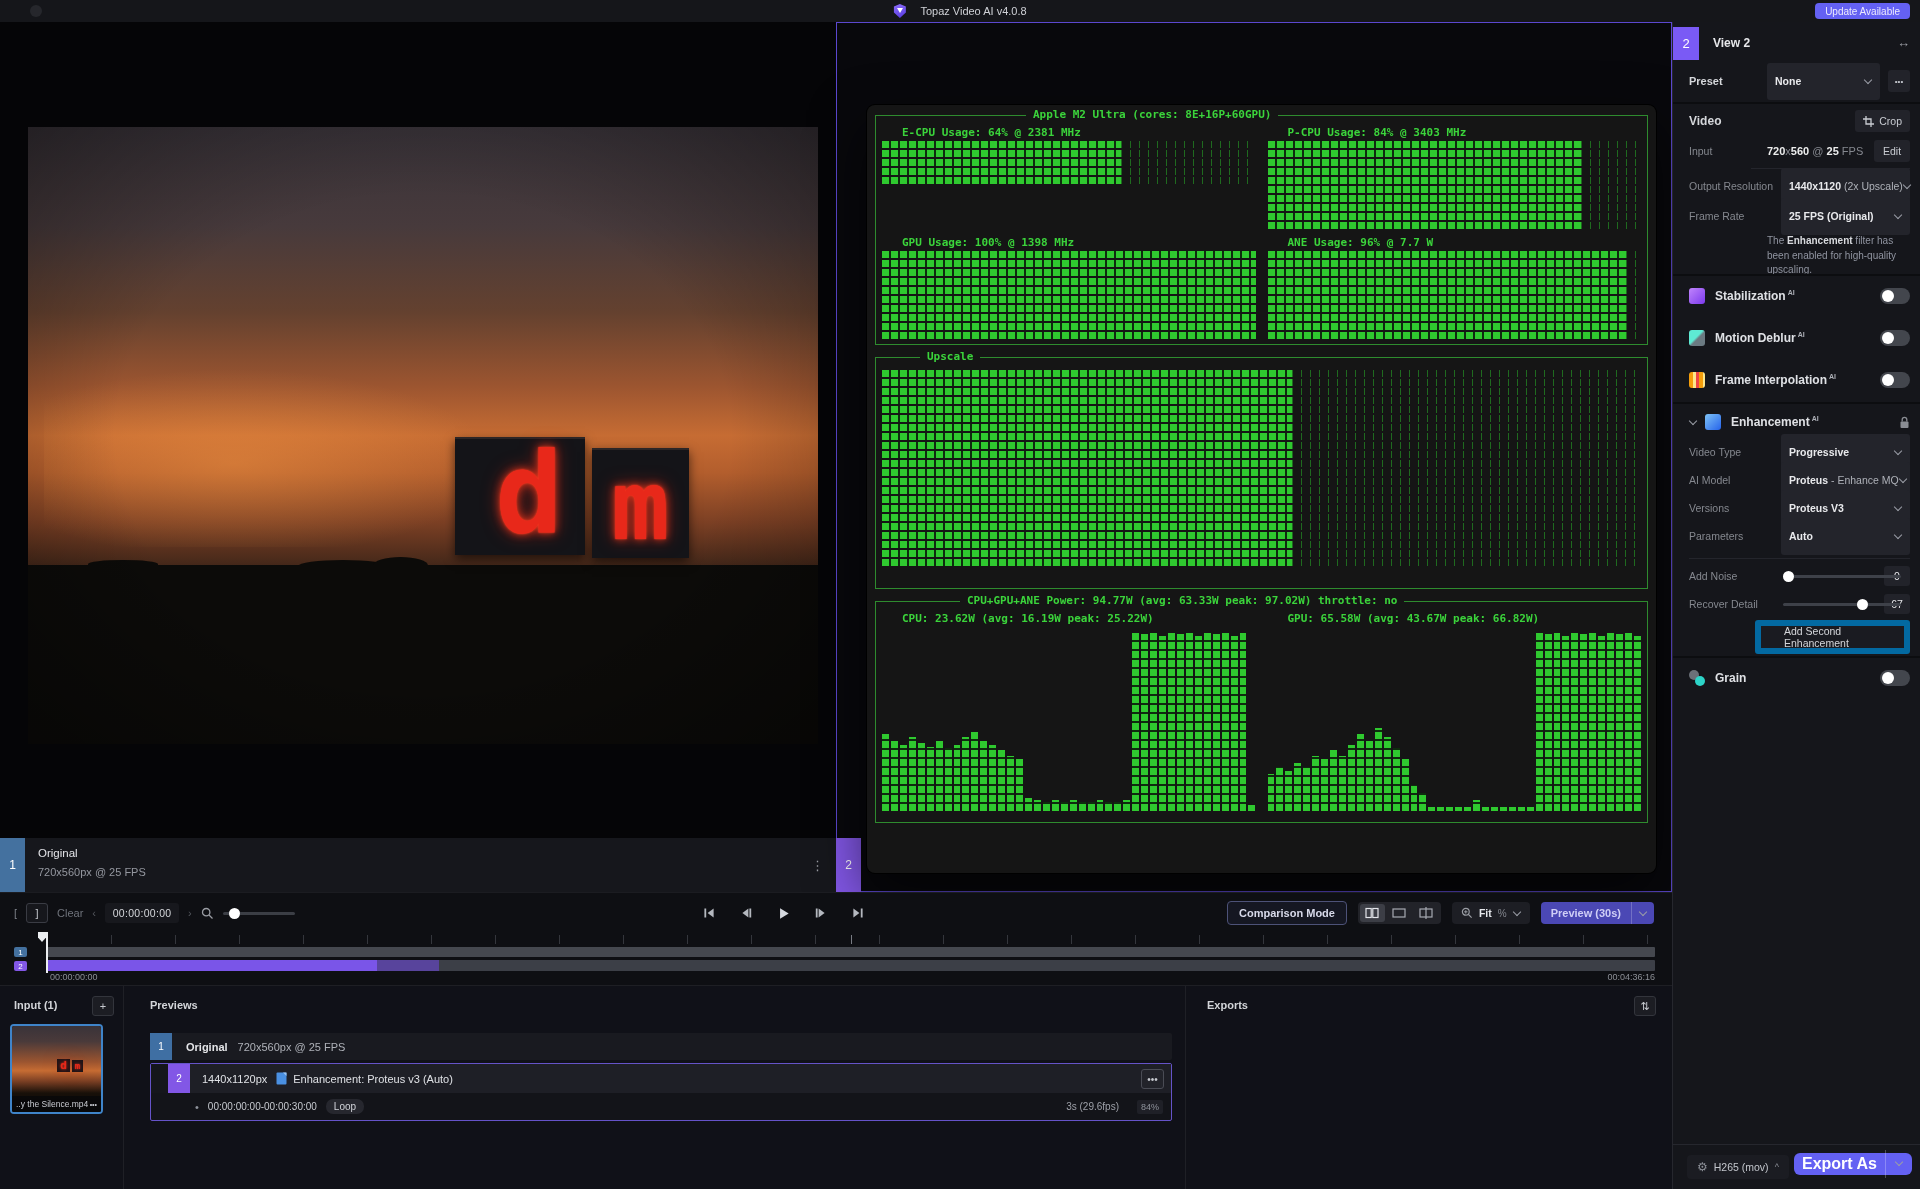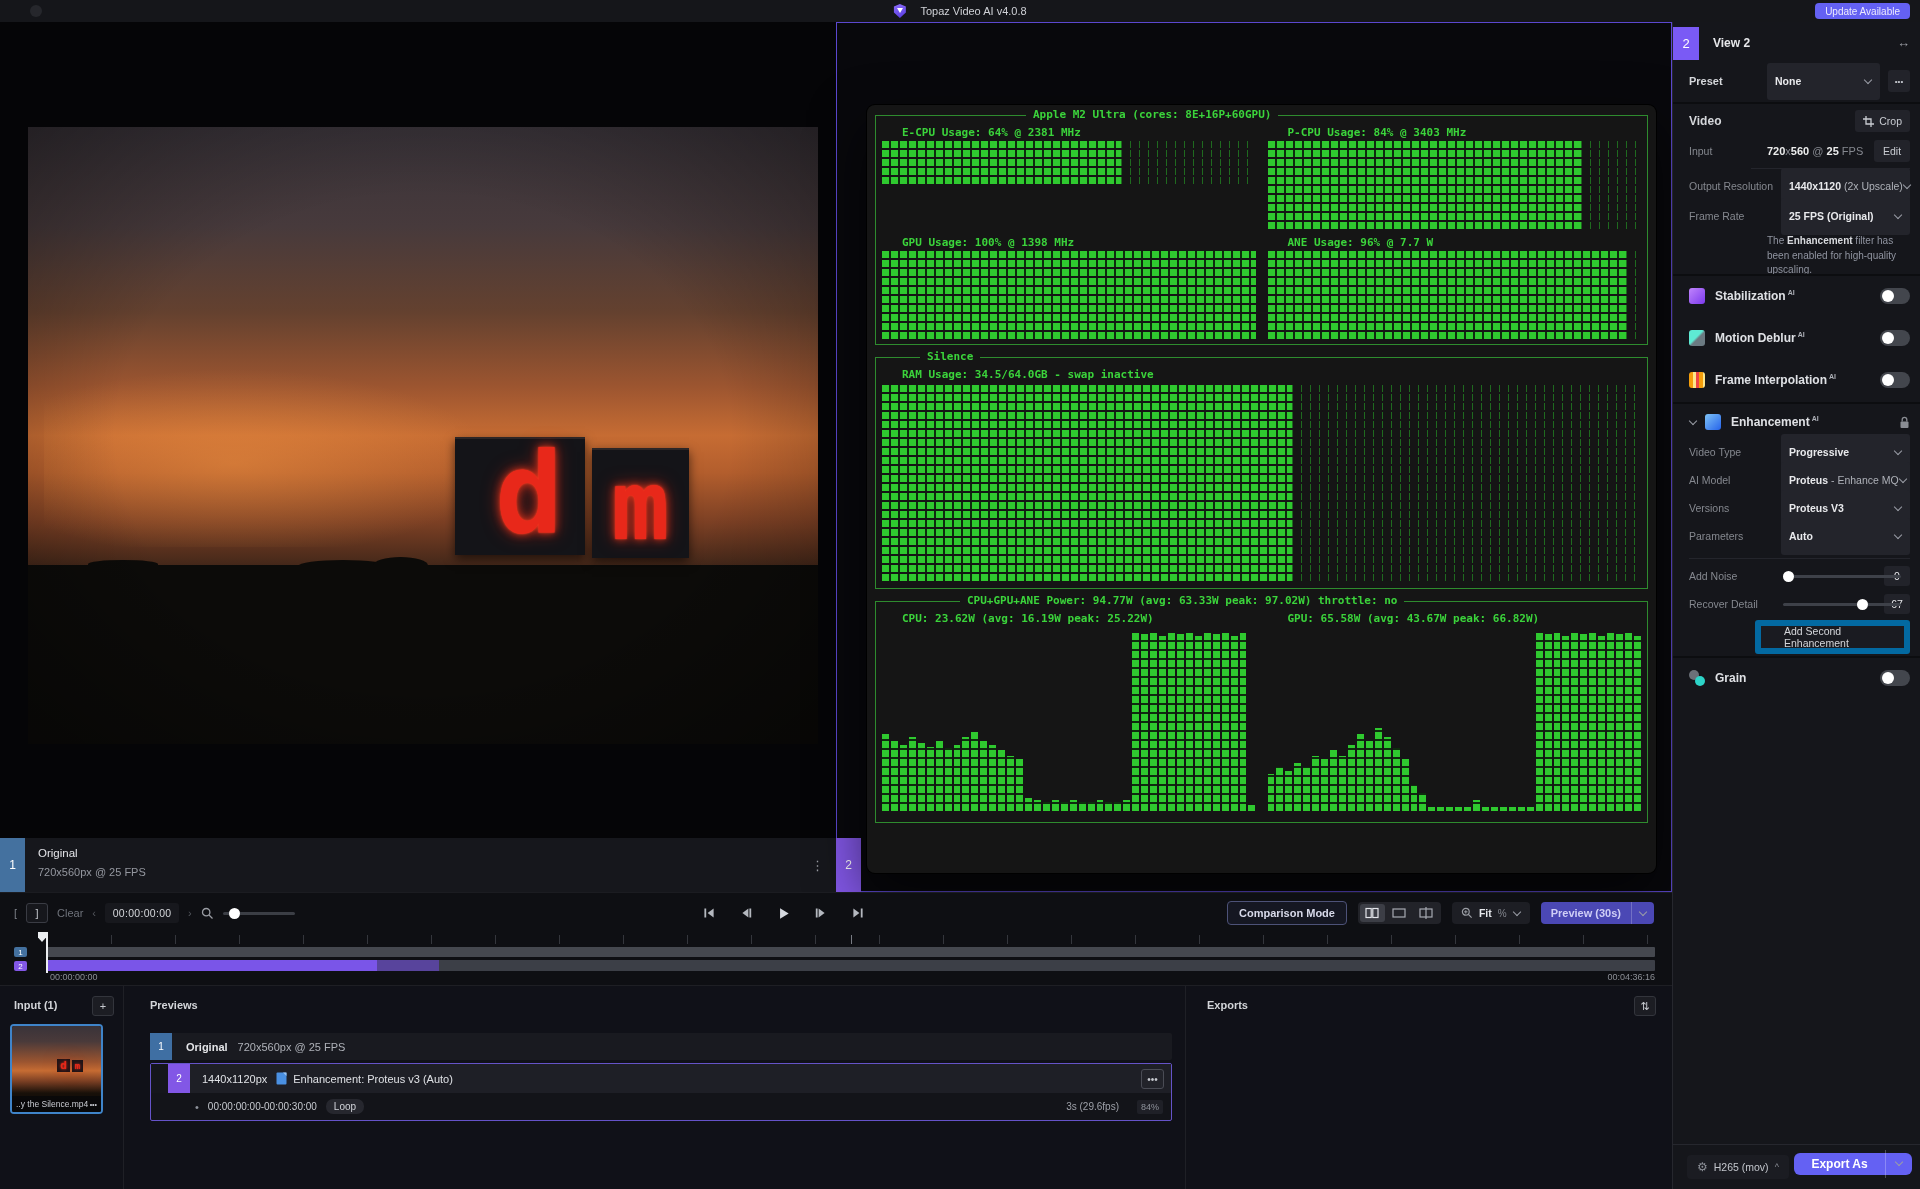--- a/index.html
+++ b/index.html
@@ -137,21 +137,21 @@
   .knob{position:absolute;left:2px;top:2px;width:12px;height:12px;border-radius:50%;background:#fff;}
   .slider{position:relative;height:3px;background:#3e4149;border-radius:2px;width:118px;}
   .s-fill{height:100%;background:#d2d4da;border-radius:2px;}
   .s-knob{position:absolute;top:-4px;width:11px;height:11px;border-radius:50%;background:#fff;margin-left:-5px;}
   .valbox{width:26px;height:20px;background:#22232a;border-radius:3px;color:#e8e9ec;font-size:10.5px;display:flex;align-items:center;justify-content:center;}
   .wide-btn{position:absolute;left:82px;right:10px;height:22px;border:6px solid #0369a1;background:#1a1b21;border-radius:3px;color:#d4d6da;font-size:10.5px;display:flex;align-items:center;justify-content:center;padding-left:23px;}
   .grain-icon{position:relative;width:16px;height:16px;flex:none;}
   .grain-c1{position:absolute;left:0;top:0;width:10px;height:10px;border-radius:50%;background:#6b7078;}
   .grain-c2{position:absolute;left:6px;top:6px;width:10px;height:10px;border-radius:50%;background:#2dd4c8;}
   .codec-group{position:absolute;left:14px;top:1133px;height:24px;background:#1b1c22;border-radius:4px;display:flex;align-items:center;gap:6px;padding:0 10px;color:#c3c6cc;font-size:10.5px;}
-  .export-btn{position:absolute;right:8px;top:1131px;height:22px;width:118px;background:#6461f3;border-radius:6px;display:flex;align-items:center;color:#fff;font-weight:bold;font-size:12px;}
+  .export-btn{position:absolute;right:8px;top:1131px;height:22px;width:118px;background:#6461f3;border-radius:6px;display:flex;align-items:center;color:#fff;font-weight:bold;font-size:16px;}
   .eb-main{flex:1;text-align:center;}
   .eb-div{width:1px;height:28px;background:rgba(255,255,255,.25);}
   .eb-chev{width:26px;display:flex;align-items:center;justify-content:center;}
   .gear{color:#8b8e96;font-size:12px;}
   svg{display:block;}
 </style>
 </head>
 <body>
 
 <div class="app">
@@ -351,22 +351,21 @@
                 </div>
                 <div class="t-row">
                   <div class="t-fill" style="width: 96%;"></div>
                   <div class="t-empty"></div>
                 </div>
               </div>
           </div>
         </div>
 
         <div class="gbox" style="margin-top:12px;height:232px;">
-          <div class="gbox-title" style="left:44px;">Silence</div>
-          <div class="tlabel">RAM Usage: 34.5/64.0GB - swap inactive</div>
+          <div class="gbox-title" style="left:44px;">Upscale</div>
           <div class="tgrid" style="height:200px;margin-top:2px;">
               <div class="t-row">
                 <div class="t-fill" style="width: 54%;"></div>
                 <div class="t-empty"></div>
               </div>
               <div class="t-row">
                 <div class="t-fill" style="width: 54%;"></div>
                 <div class="t-empty"></div>
               </div>
               <div class="t-row">

